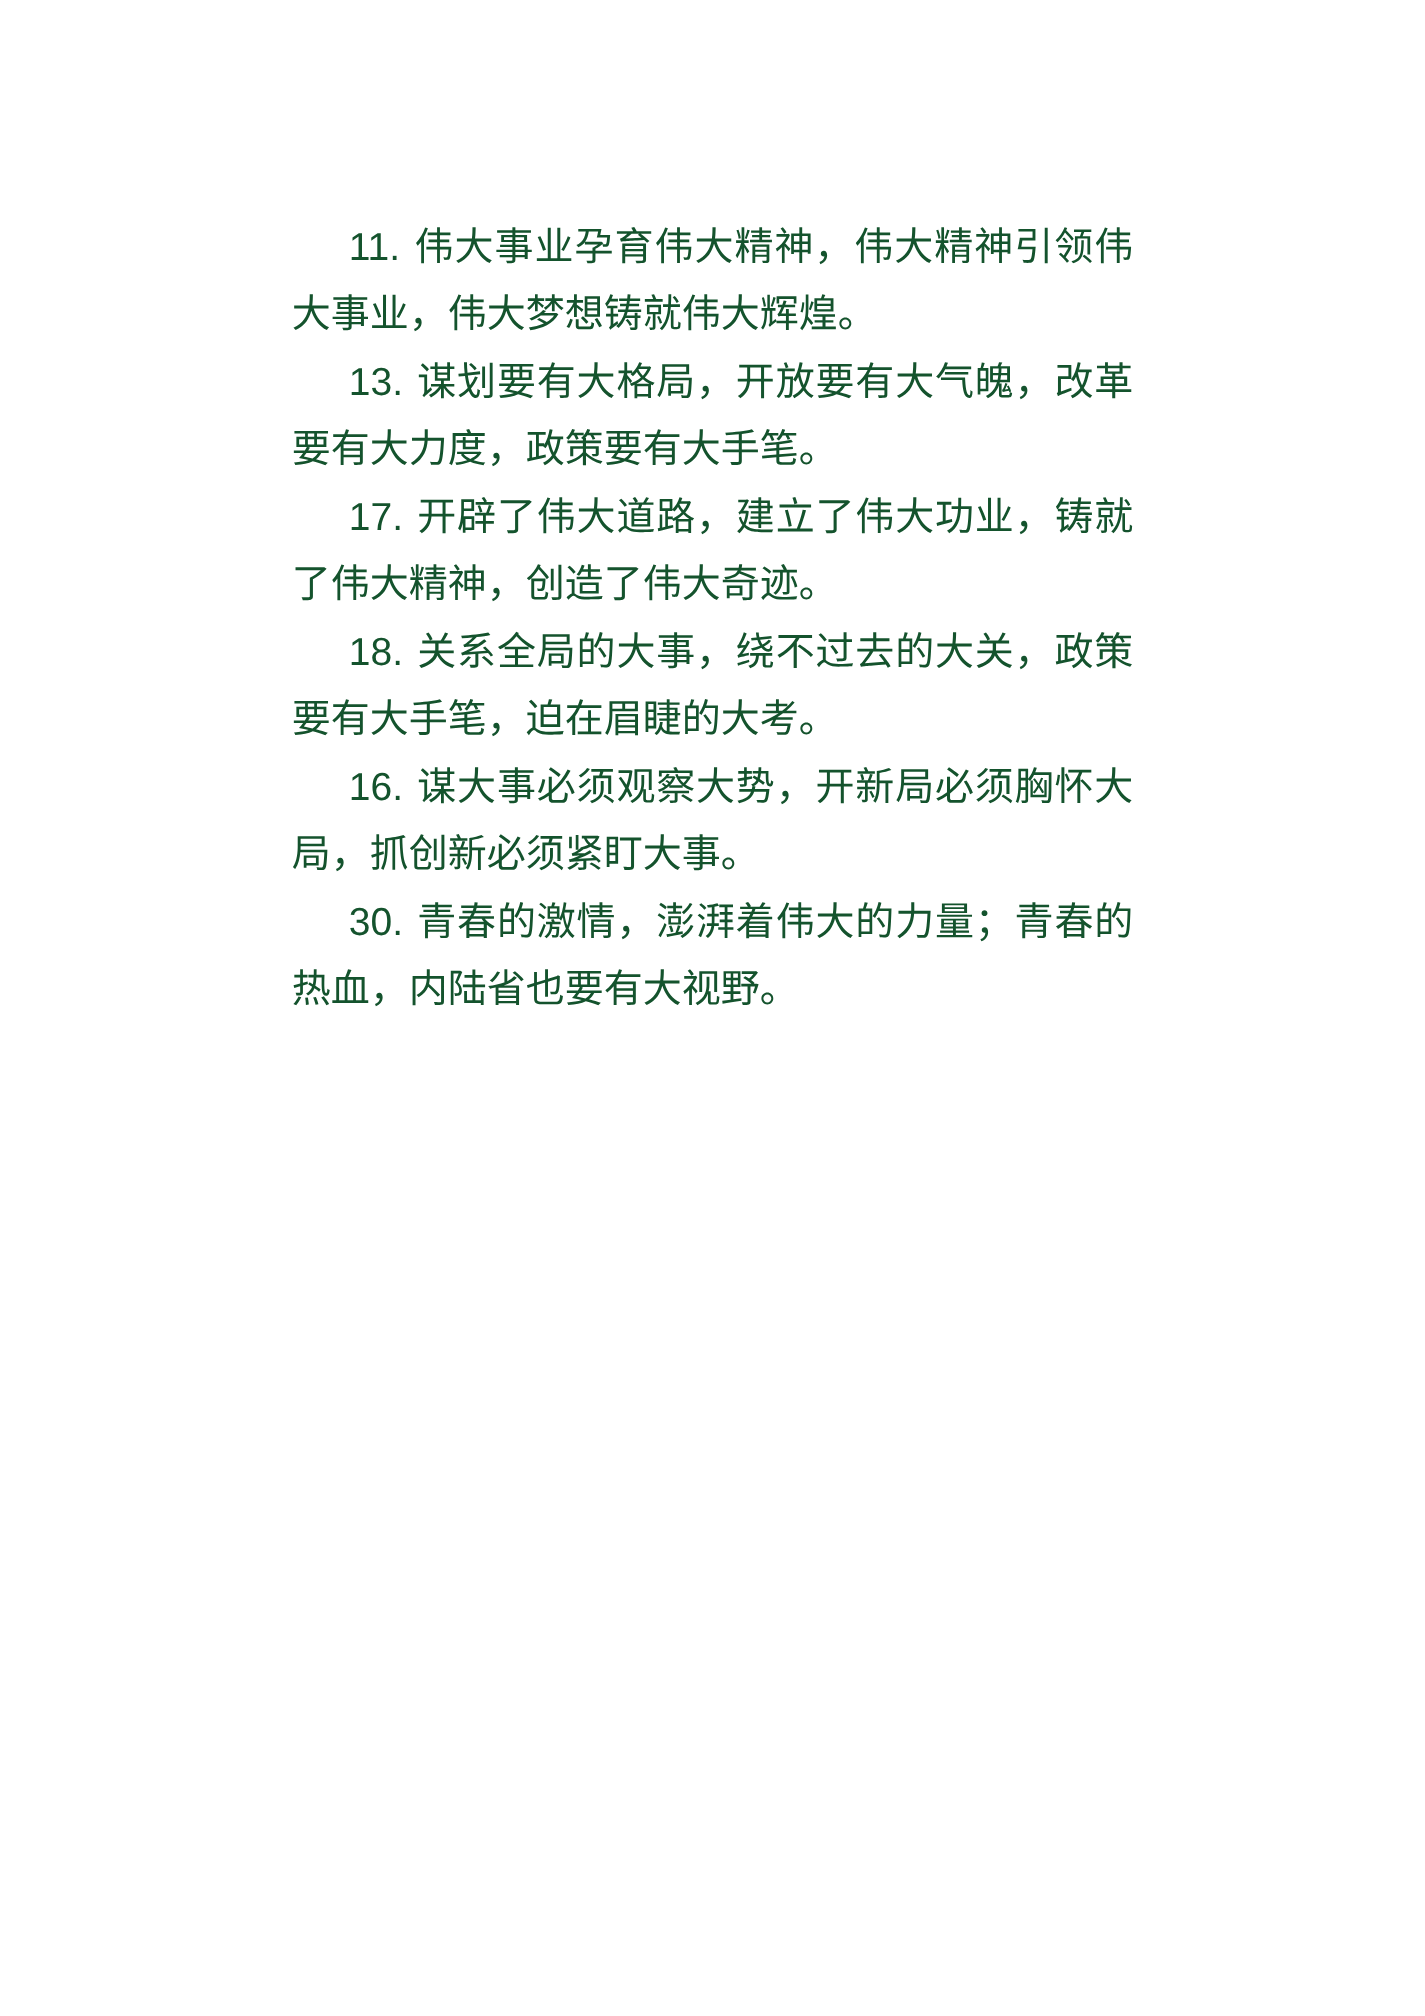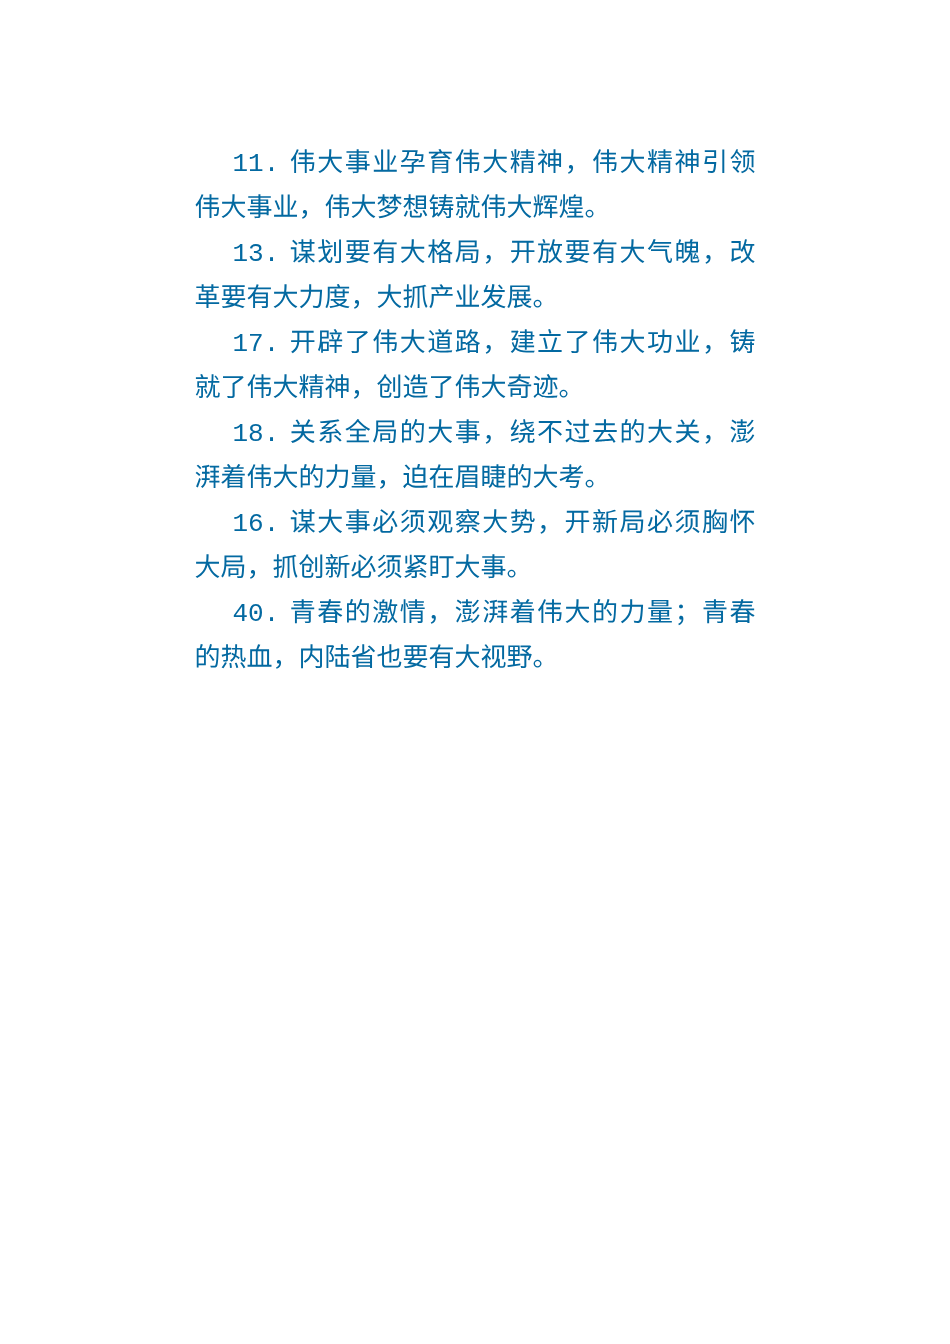--- a/index.html
+++ b/index.html
@@ -10,22 +10,22 @@
   }
   .page {
     position: relative;
     width: 795px;
     height: 1344px;
     margin: 0 auto;
     background: #ffffff;
     box-sizing: border-box;
     padding: 142px 117px 0 117px;
     overflow: hidden;
-    font-family: Liberation Mono, monospace;
-    color: #0369a1;
+    font-family: Liberation Sans, sans-serif;
+    color: #14532d;
   }
   .para {
     margin: 0;
     padding: 0;
     font-size: 26px;
     line-height: 45px;
     font-weight: normal;
     text-align: justify;
     text-indent: 38px;
     letter-spacing: 0;
@@ -37,28 +37,28 @@
 </style>
 </head>
 <body>
 
 <div class="page">
   <div>
 
     <p class="para"><span class="num">11.</span><span>伟大事业孕育伟大精神，伟大精神引领伟大事业，伟大梦想铸就伟大辉煌。</span></p>
 
 
-    <p class="para"><span class="num">13.</span><span>谋划要有大格局，开放要有大气魄，改革要有大力度，大抓产业发展。</span></p>
+    <p class="para"><span class="num">13.</span><span>谋划要有大格局，开放要有大气魄，改革要有大力度，政策要有大手笔。</span></p>
 
     <p class="para"><span class="num">17.</span><span>开辟了伟大道路，建立了伟大功业，铸就了伟大精神，创造了伟大奇迹。</span></p>
 
-    <p class="para"><span class="num">18.</span><span>关系全局的大事，绕不过去的大关，澎湃着伟大的力量，迫在眉睫的大考。</span></p>
+    <p class="para"><span class="num">18.</span><span>关系全局的大事，绕不过去的大关，政策要有大手笔，迫在眉睫的大考。</span></p>
 
     <p class="para"><span class="num">16.</span><span>谋大事必须观察大势，开新局必须胸怀大局，抓创新必须紧盯大事。</span></p>
 
 
 
 
-    <p class="para"><span class="num">40.</span><span>青春的激情，澎湃着伟大的力量；青春的热血，内陆省也要有大视野。</span></p>
+    <p class="para"><span class="num">30.</span><span>青春的激情，澎湃着伟大的力量；青春的热血，内陆省也要有大视野。</span></p>
 
 
   </div>
 </div>
 
 </body></html>

